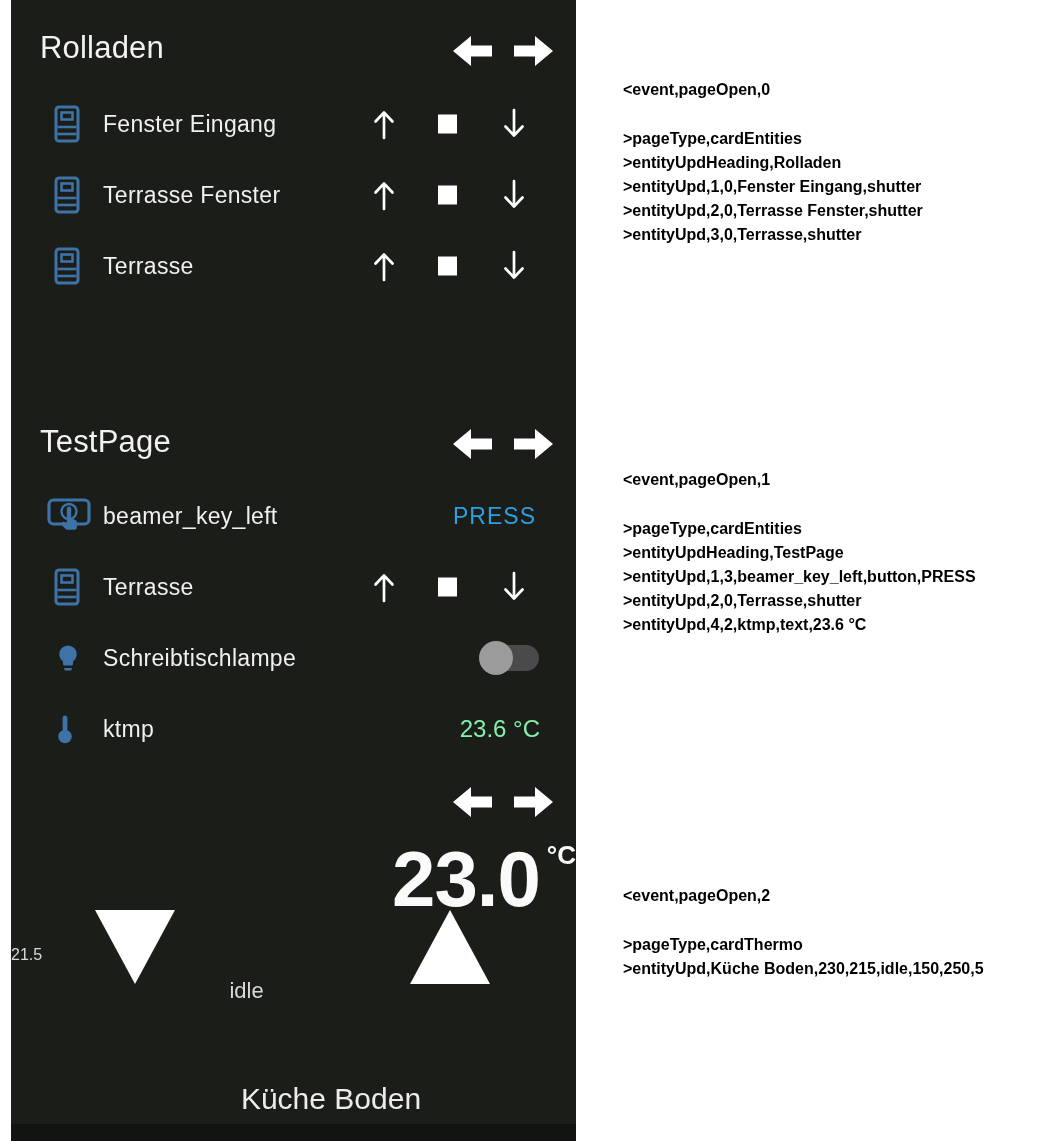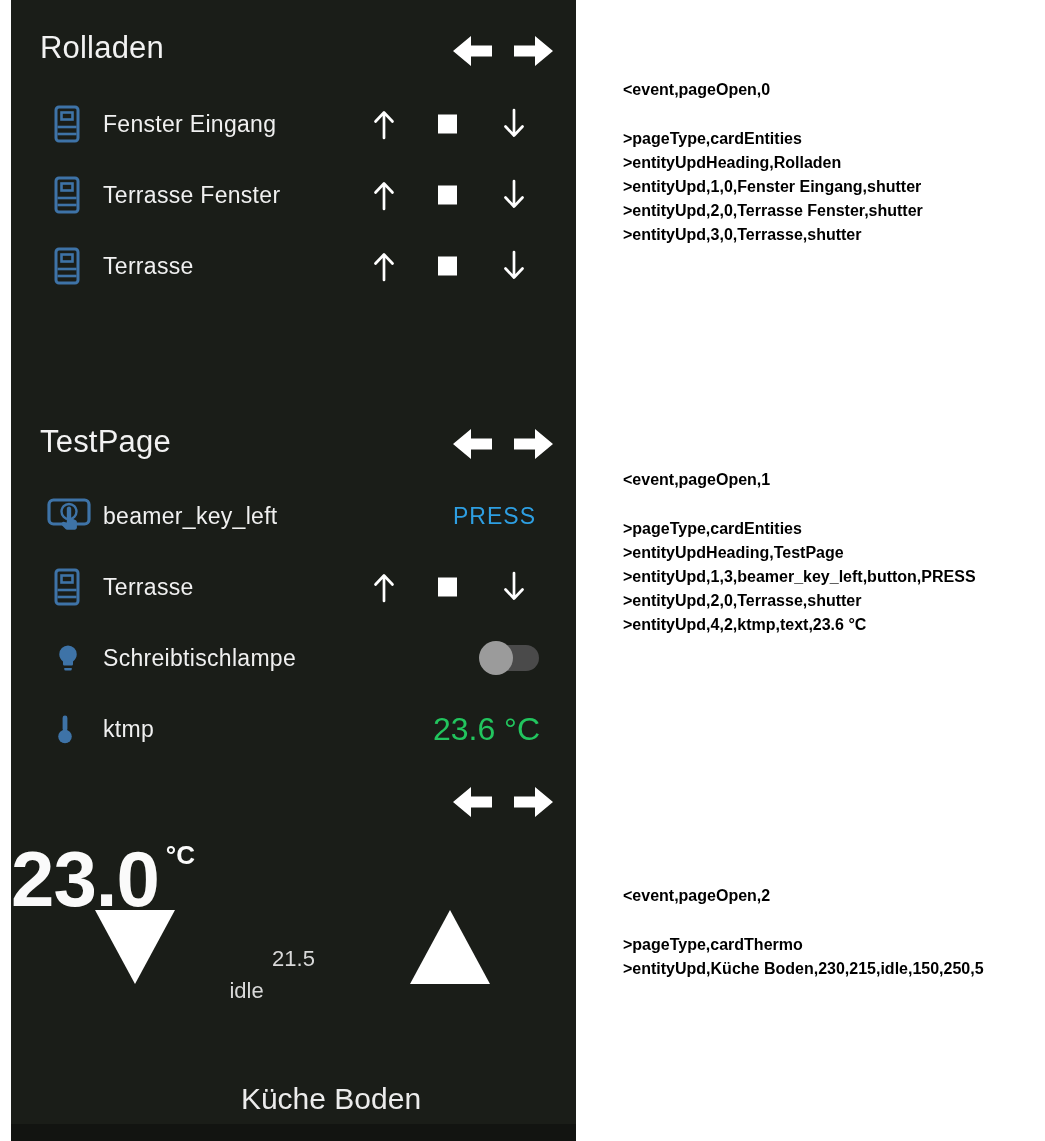--- a/index.html
+++ b/index.html
@@ -24,34 +24,34 @@
                     font-size: 23px; color: #f0f0f0; letter-spacing: 0.3px; white-space: nowrap; }
 
   .ctl { position: absolute; top: 50%; transform: translateY(-50%); cursor: pointer; }
   .ctl-up   { left: 360px; width: 26px; height: 32px; }
   .ctl-stop { left: 427px; width: 19px; height: 19px; background: #ffffff; }
   .ctl-down { left: 490px; width: 26px; height: 32px; }
 
   .press-label { position: absolute; right: 40px; top: 50%; transform: translateY(-50%);
                  font-size: 23px; font-weight: 500; letter-spacing: 1px; color: #2e9fe2; cursor: pointer; }
   .text-value { position: absolute; right: 36px; top: 50%; transform: translateY(-50%);
-                font-size: 32px; color: #22c55e; white-space: nowrap; }
+                font-size: 24px; color: #86efac; white-space: nowrap; }
 
   .toggle { position: absolute; right: 37px; top: 50%; transform: translateY(-50%);
             width: 58px; height: 26px; cursor: pointer; }
   .toggle-track { width: 58px; height: 26px; border-radius: 13px; background: #4a4a4a; }
   .toggle-knob { position: absolute; left: -2px; top: -4px; width: 34px; height: 34px;
                  border-radius: 50%; background: #9b9b9b; }
 
   
-  .thermo-temp { position: absolute; left: 0; top: 840px; width: 565px; text-align: left;
+  .thermo-temp { position: absolute; left: 0; top: 840px; width: 565px; text-align: right;
                  color: #fafafa; font-weight: 700; font-size: 78px; line-height: 78px; letter-spacing: -1px; }
   .thermo-unit { font-size: 26px; font-weight: 700; position: relative; top: -42px; margin-left: 7px; letter-spacing: 0; }
-  .thermo-setpoint { position: absolute; left: 0; top: 946px; width: 565px; text-align: center;
-                     font-size: 22px; color: #d9d9d9; }
+  .thermo-setpoint { position: absolute; left: 0; top: 946px; width: 565px; text-align: left;
+                     font-size: 16px; color: #d9d9d9; }
   .thermo-status { position: absolute; left: 0; top: 978px; width: 471px; text-align: center;
                    font-size: 22px; color: #d9d9d9; }
   .tri { position: absolute; width: 0; height: 0; cursor: pointer; }
   .tri-down { left: 84px; top: 910px; border-left: 40px solid transparent; border-right: 40px solid transparent;
               border-top: 74px solid #ffffff; }
   .tri-up { left: 399px; top: 910px; border-left: 40px solid transparent; border-right: 40px solid transparent;
             border-bottom: 74px solid #ffffff; }
   .thermo-name { position: absolute; left: 0; top: 1082px; width: 603px; text-align: center;
                  font-size: 30px; color: #ececec; padding-left: 37px; }
 

